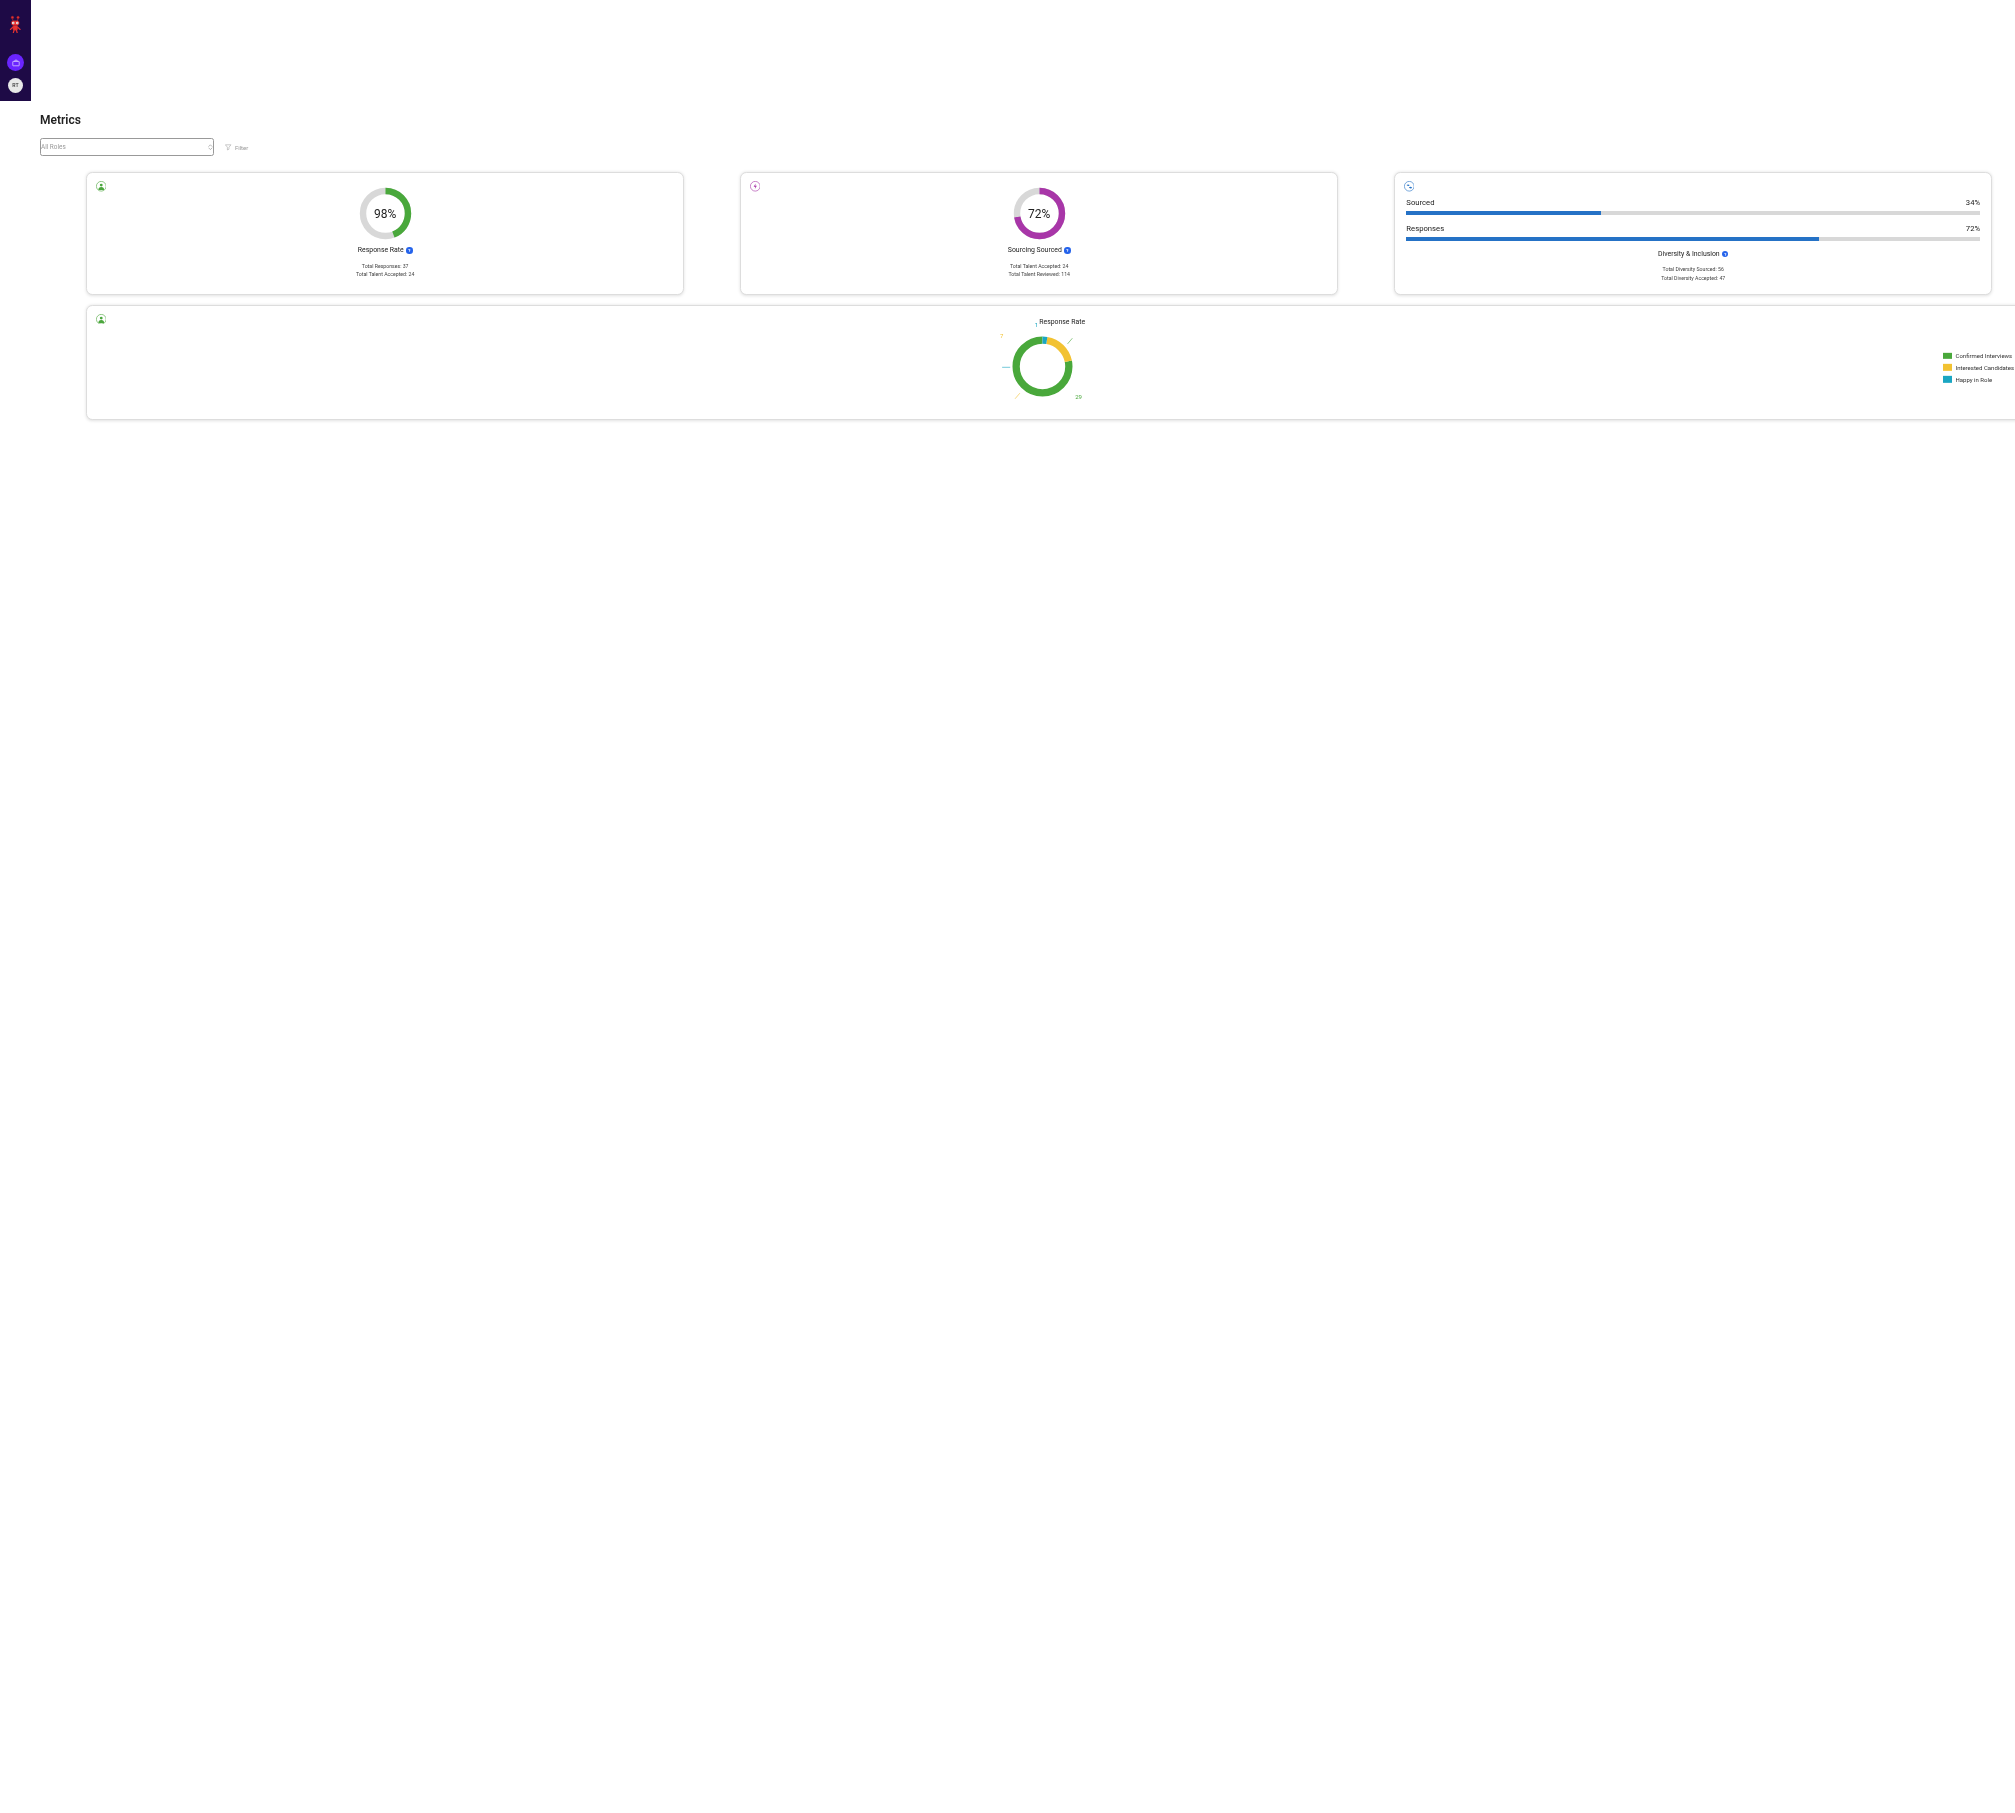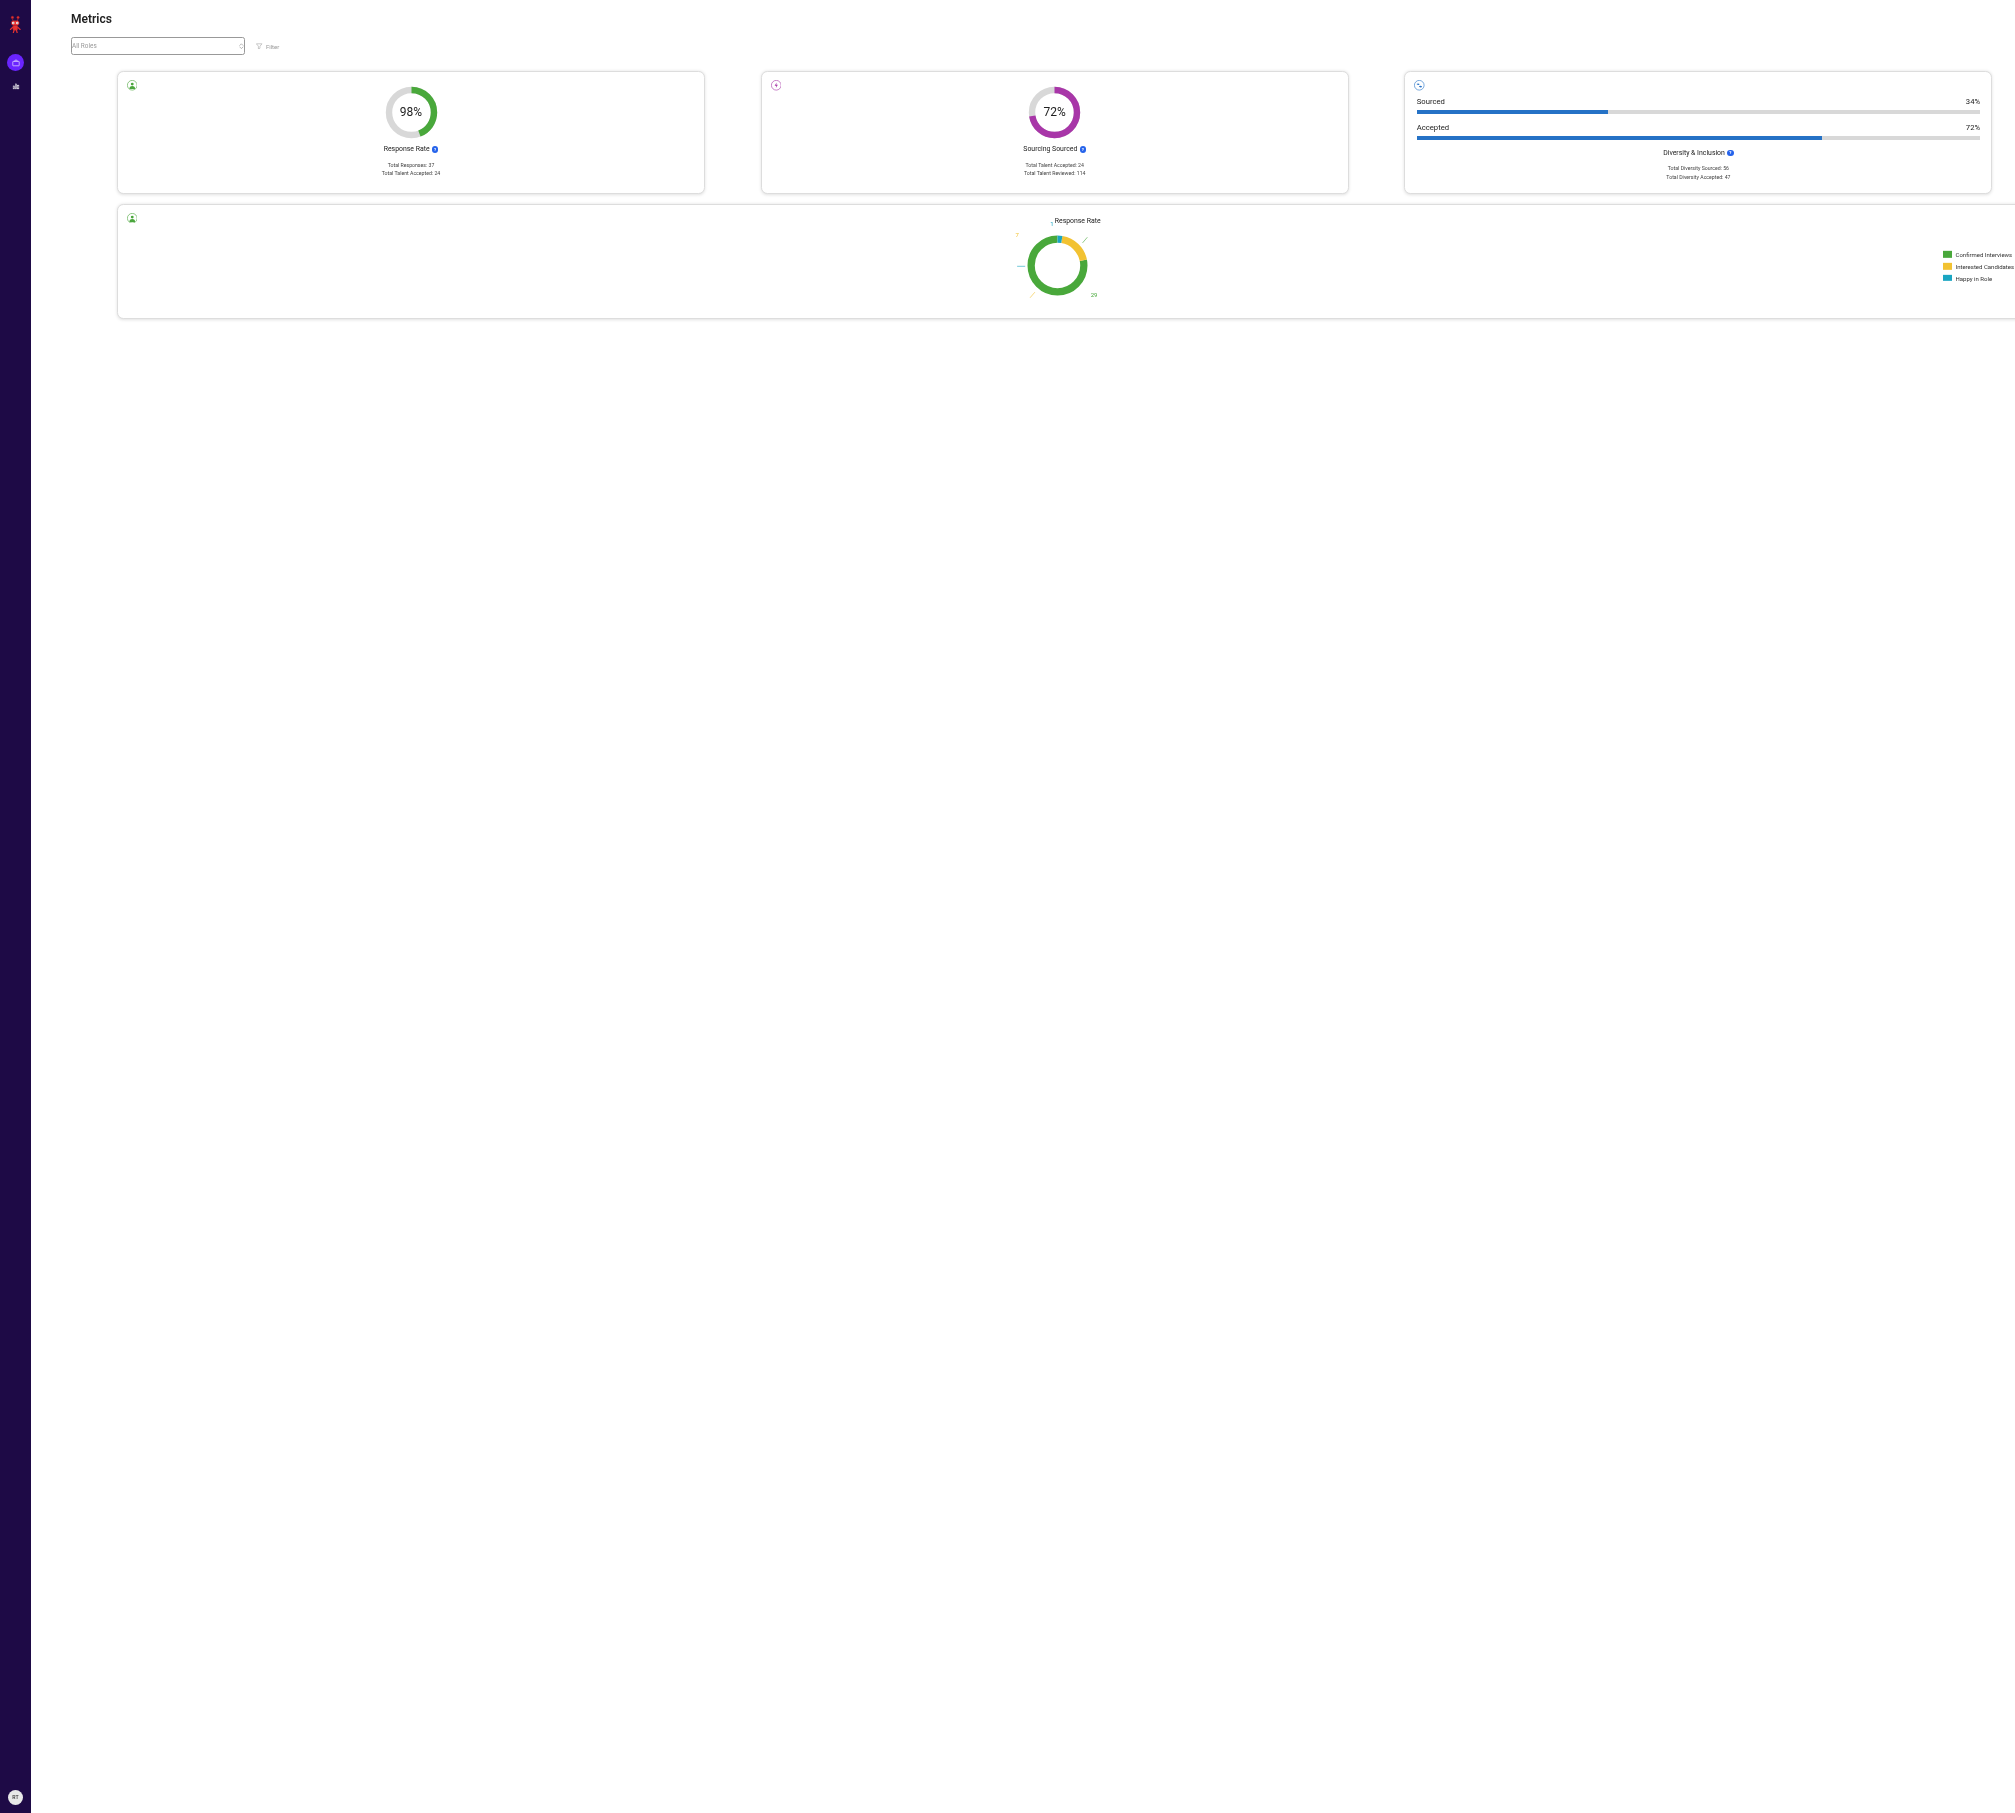--- a/index.html
+++ b/index.html
@@ -1,18 +1,18 @@
 <!DOCTYPE html>
 <html style="font-size:6.4px"><head>
 <meta charset="utf-8">
 <style>
 * { box-sizing: border-box; margin: 0; padding: 0; }
 body { font-family: -apple-system, BlinkMacSystemFont, "Segoe UI", Roboto, sans-serif; background: #fff; }
 
-.app { display: flex; min-height: 100vh; }
+.app { display: flex; min-height: 100vh; flex-direction: column; }
 
 
 .sidebar {
   width: 31px;
   background: #1e0a46;
   display: flex;
   flex-direction: column;
   align-items: center;
   padding-top: 14.5px;
   position: relative;
@@ -242,21 +242,21 @@
             <div class="bar-header">
               <span>Sourced</span>
               <span>34%</span>
             </div>
             <div class="bar-track">
                 <div class="bar-fill" style="width:34%"></div>
               </div>
           </div>
           <div class="bar-row">
             <div class="bar-header">
-              <span>Accepted</span>
+              <span>Responses</span>
               <span>72%</span>
             </div>
             <div class="bar-track">
                 <div class="bar-fill" style="width:72%"></div>
               </div>
           </div>
         </div>
         <div class="card-title" style="margin-top:3.2px">
           <span>Diversity &amp; Inclusion</span>
           <span class="help-badge">?</span>

